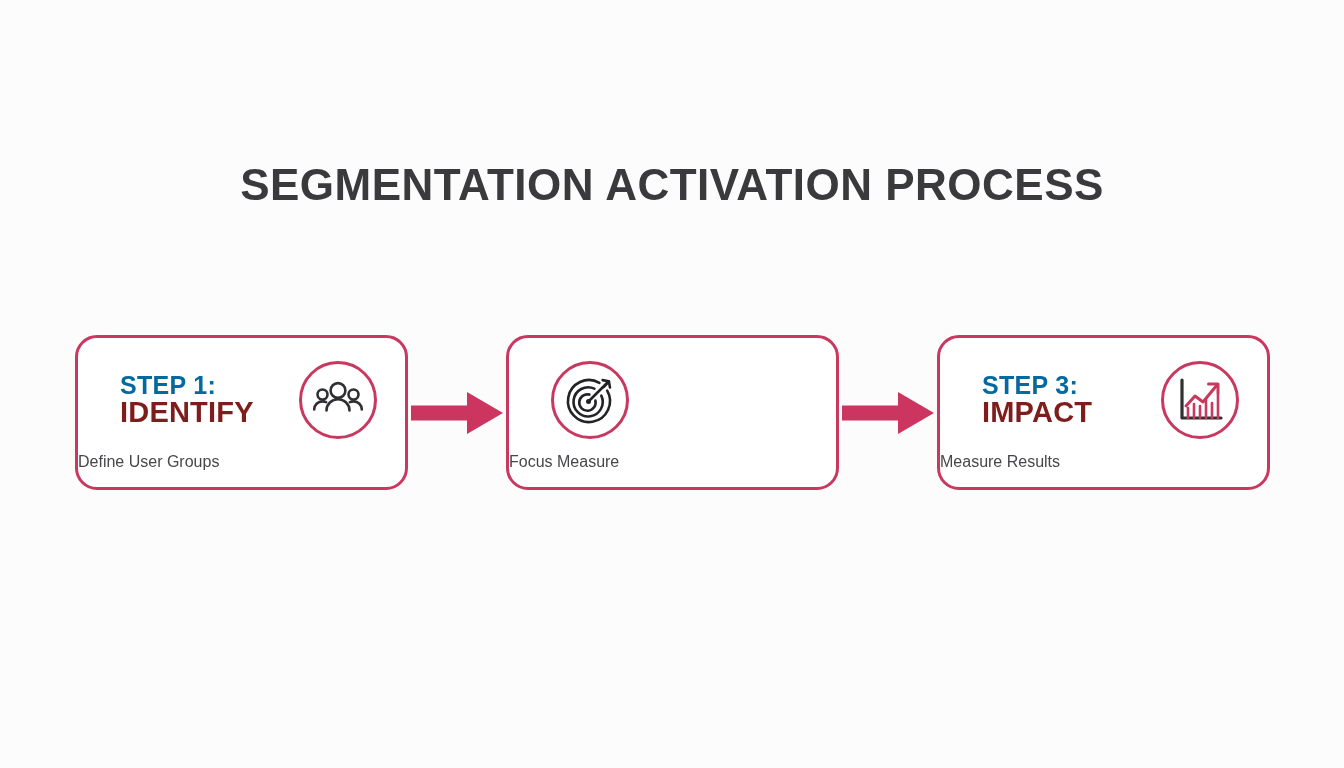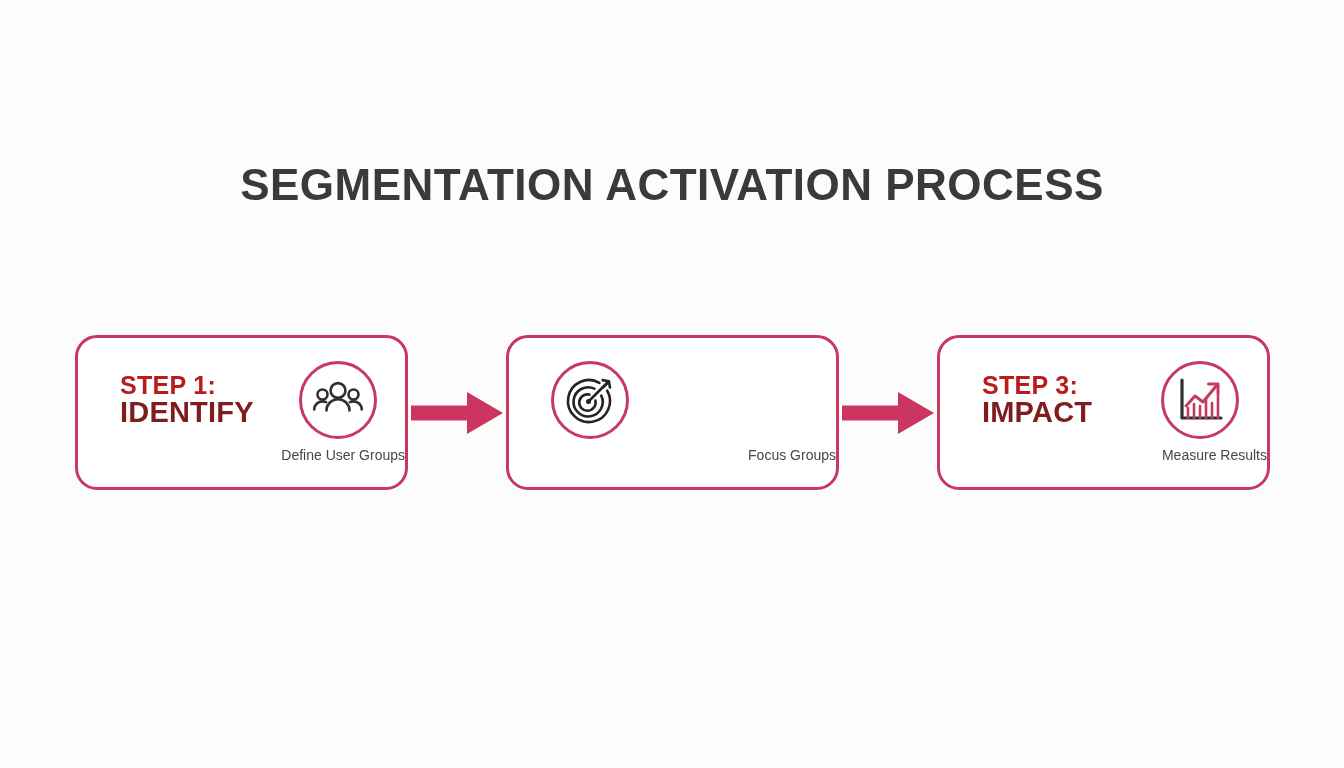--- a/index.html
+++ b/index.html
@@ -70,21 +70,21 @@
   .card-text-block {
     display: flex;
     flex-direction: column;
     justify-content: center;
     line-height: 1.0;
   }
 
   .step-eyebrow {
     font-size: 25px;
     font-weight: bold;
-    color: #b91c1c;
+    color: #0369a1;
     letter-spacing: 0.3px;
     margin-bottom: 0;
     white-space: nowrap;
   }
 
   .step-name {
     font-size: 29px;
     font-weight: bold;
     color: #7f1d1d;
     letter-spacing: 0.2px;
@@ -99,25 +99,25 @@
     border-radius: 50%;
     box-sizing: border-box;
     display: flex;
     align-items: center;
     justify-content: center;
   }
   .icon-circle svg { display: block; }
 
   .step-subtitle {
     position: absolute;
-    bottom: 24px;
+    bottom: 16px;
     left: 0;
     width: 100%;
-    text-align: right;
-    font-size: 14px;
+    text-align: left;
+    font-size: 16px;
     color: #47474a;
     white-space: nowrap;
   }
 
   
   .flow-arrow {
     flex: 0 0 auto;
     width: 98px;
     height: 46px;
     display: flex;
@@ -166,21 +166,21 @@
           <path d="M44.2 17.6a21 21 0 1 1-7.8-7.8"></path>
           <path d="M38.3 22.6a14.6 14.6 0 1 1-6.9-6.9"></path>
           <path d="M32.4 27.6a8.2 8.2 0 1 1-6.0-6.0"></path>
           <circle cx="25.5" cy="28.5" r="2.5" fill="#232326" stroke="none"></circle>
           <path d="M25.5 28.5 L45.5 8.5"></path>
           <path d="M39.6 7.1 L45.8 8.2 L47 14.4"></path>
           <path d="M40.6 14.1 L46 8.6"></path>
         </svg>
       </div>
     </div>
-    <div class="step-subtitle">Focus Groups</div>
+    <div class="step-subtitle">Focus Measure</div>
   </div>
 
   <div class="flow-arrow">
     <svg width="92" height="42" viewBox="0 0 92 42">
       <path d="M0 13.5 H56 V0 L92 21 L56 42 V28.5 H0 Z" fill="#cc355f"></path>
     </svg>
   </div>
 
   <div class="step-card">
     <div class="card-top">

